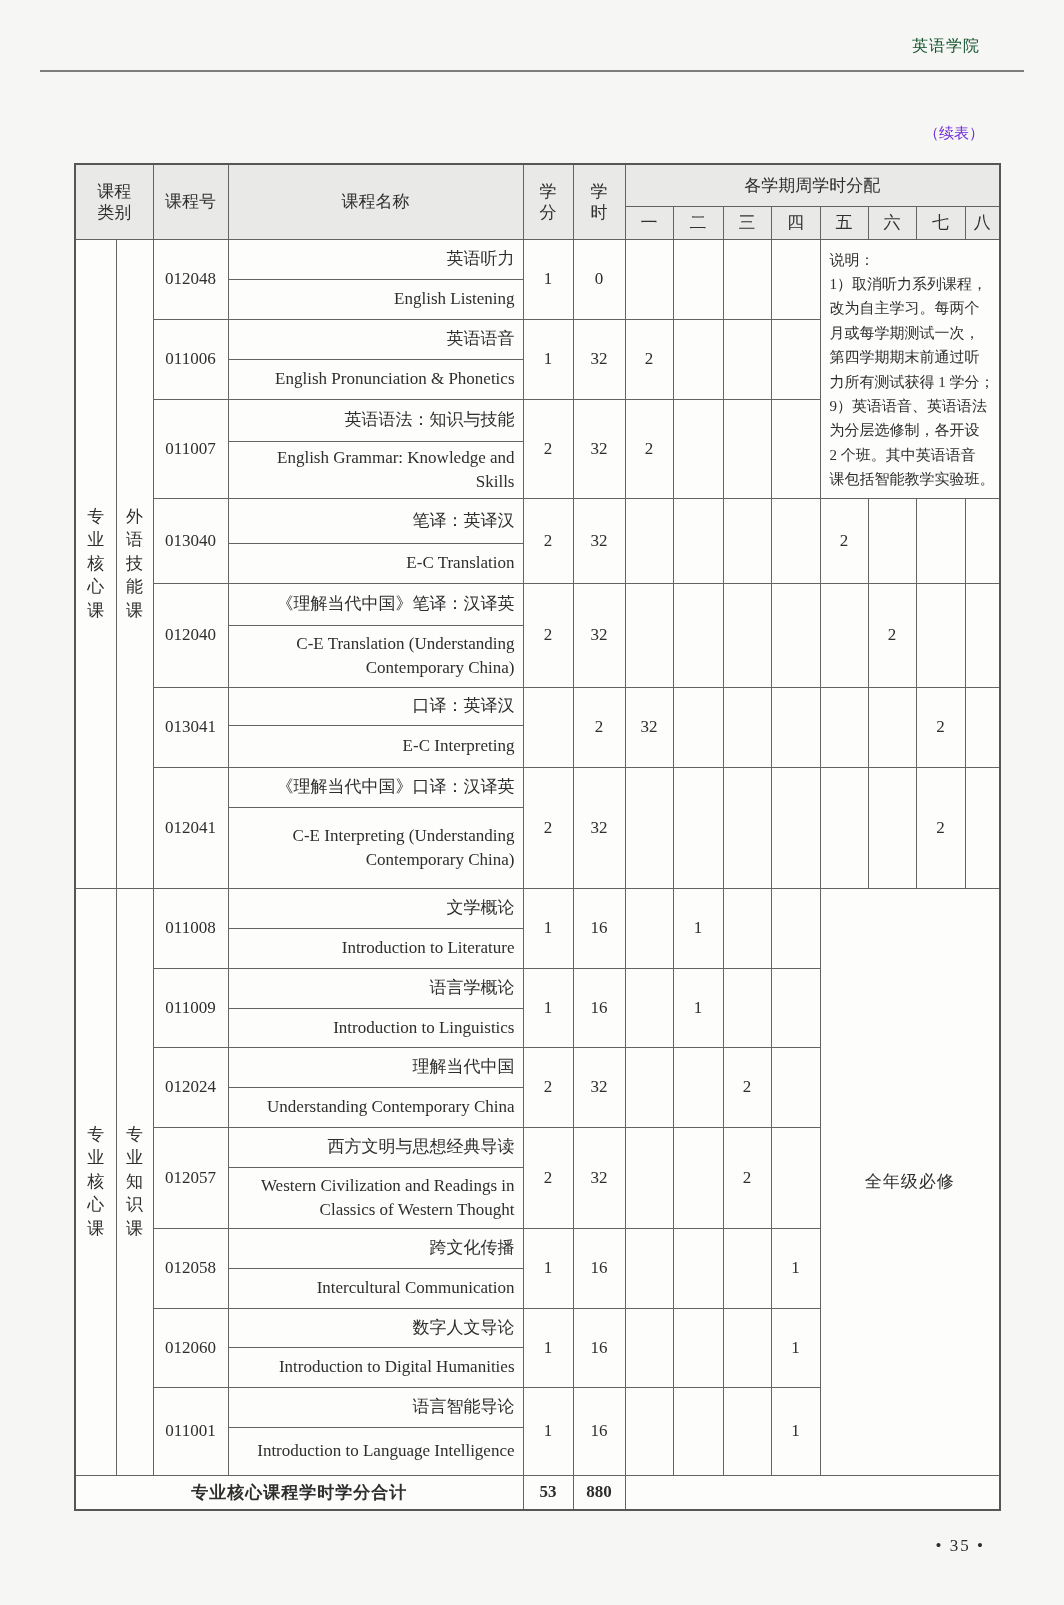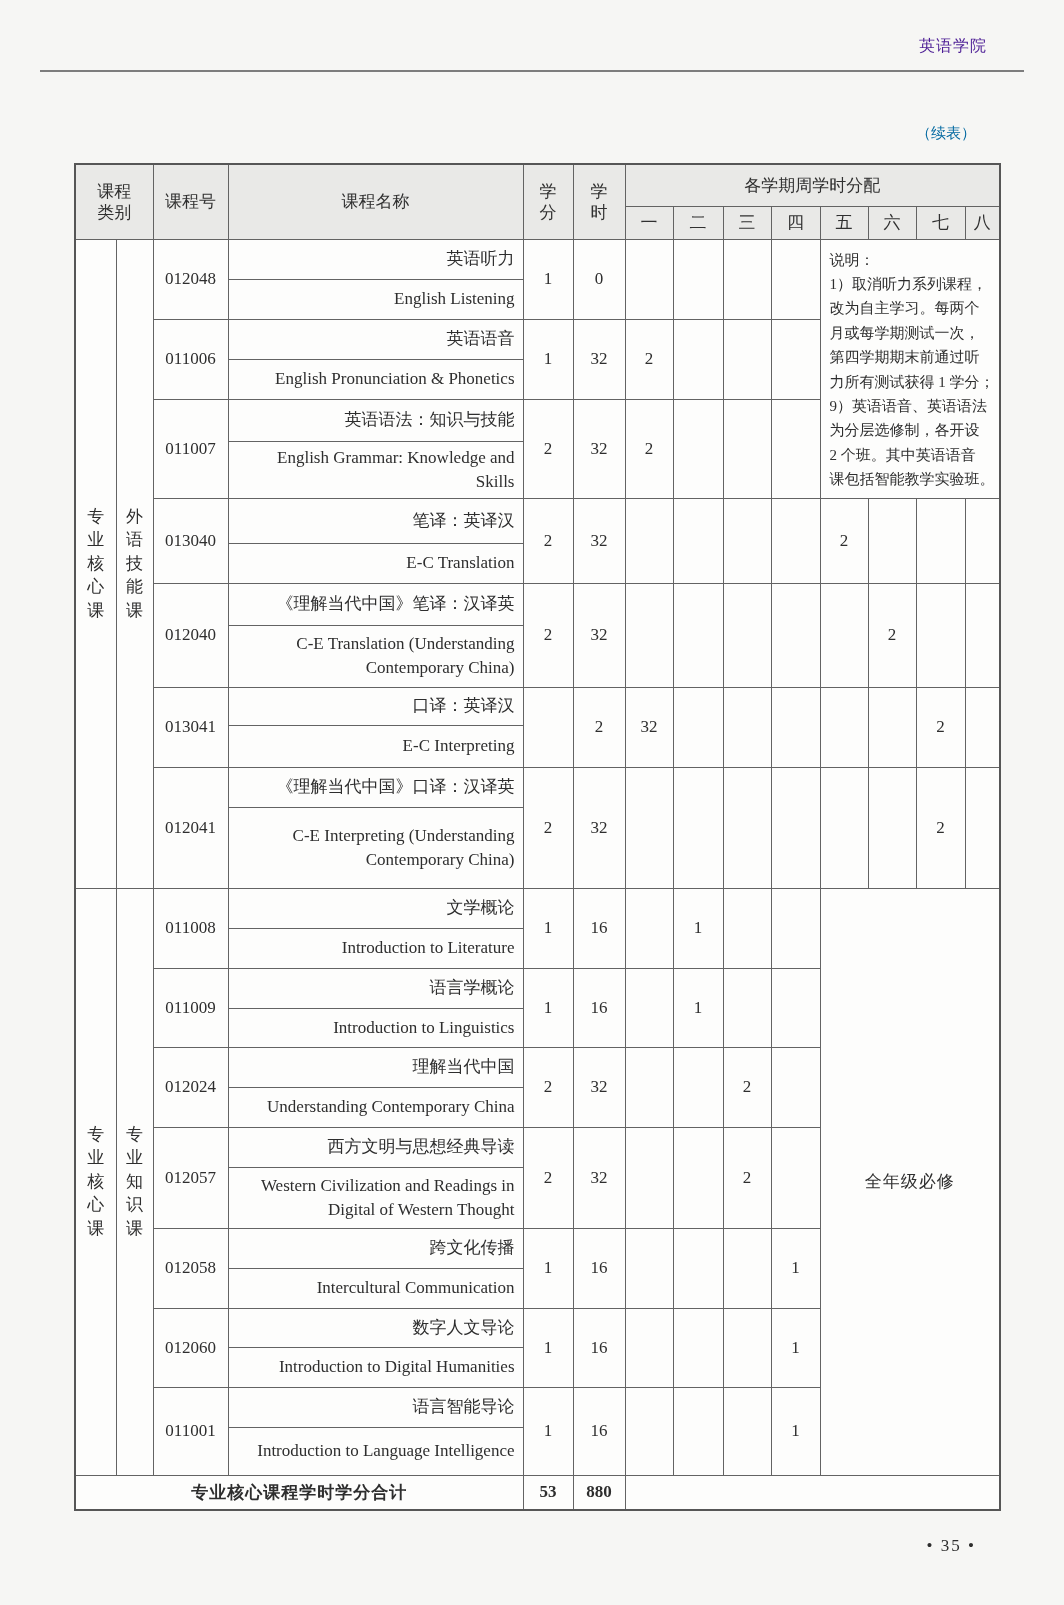--- a/index.html
+++ b/index.html
@@ -6,24 +6,24 @@
   body { background:#d8d8d8; }
   .page {
     position:relative;
     width:1064px; height:1605px;
     background:#f6f6f4;
     font-family:"Liberation Serif","DejaVu Serif",serif;
     color:#2e2e2e;
     margin:0 auto;
     overflow:hidden;
   }
-  .doc-header { position:absolute; top:36px; right:77px; font-size:16px; color:#4c1d95; letter-spacing:1px; }
+  .doc-header { position:absolute; top:36px; right:84px; font-size:16px; color:#14532d; letter-spacing:1px; }
   .rule { position:absolute; top:70px; left:40px; width:984px; border-top:2px solid #7d7d7d; }
-  .continued { position:absolute; top:124px; right:88px; font-size:15px; color:#0369a1; }
-  .footer { position:absolute; top:1536px; right:88px; font-size:17px; color:#2e2e2e; letter-spacing:2px; }
+  .continued { position:absolute; top:124px; right:80px; font-size:15px; color:#6d28d9; }
+  .footer { position:absolute; top:1536px; right:79px; font-size:17px; color:#2e2e2e; letter-spacing:2px; }
 
   table.course-table {
     position:absolute; top:163px; left:74px;
     width:925px;
     border-collapse:collapse;
     table-layout:fixed;
     border:2px solid #565656;
   }
   .course-table th, .course-table td {
     border:1px solid #636363;
@@ -307,21 +307,21 @@
           <td class="num" rowspan="2">012057</td>
           <td class="name cn" style="height: 40px;">西方文明与思想经典导读</td>
           <td class="num" rowspan="2">2</td>
           <td class="num" rowspan="2">32</td>
           <td class="num" rowspan="2"></td>
           <td class="num" rowspan="2"></td>
           <td class="num" rowspan="2">2</td>
           <td class="num" rowspan="2"></td>
         </tr>
         <tr>
-          <td class="name en" style="height: 61px;">Western Civilization and Readings in Digital of Western Thought</td>
+          <td class="name en" style="height: 61px;">Western Civilization and Readings in Classics of Western Thought</td>
         </tr>
         <tr>
           <td class="num" rowspan="2">012058</td>
           <td class="name cn" style="height: 40px;">跨文化传播</td>
           <td class="num" rowspan="2">1</td>
           <td class="num" rowspan="2">16</td>
           <td class="num" rowspan="2"></td>
           <td class="num" rowspan="2"></td>
           <td class="num" rowspan="2"></td>
           <td class="num" rowspan="2">1</td>

